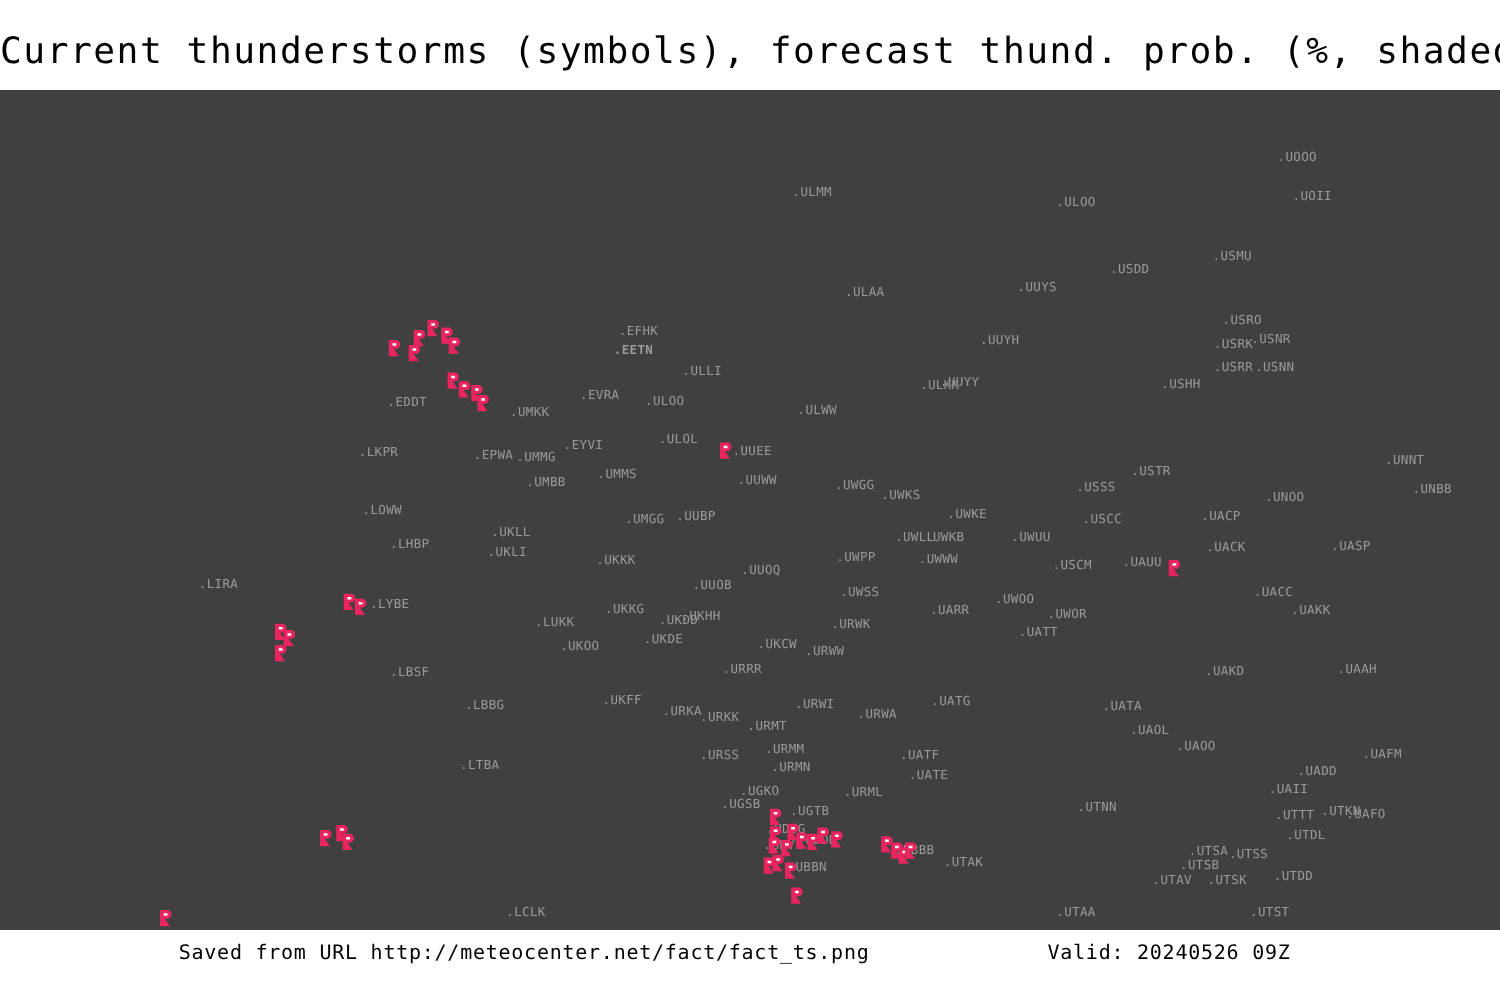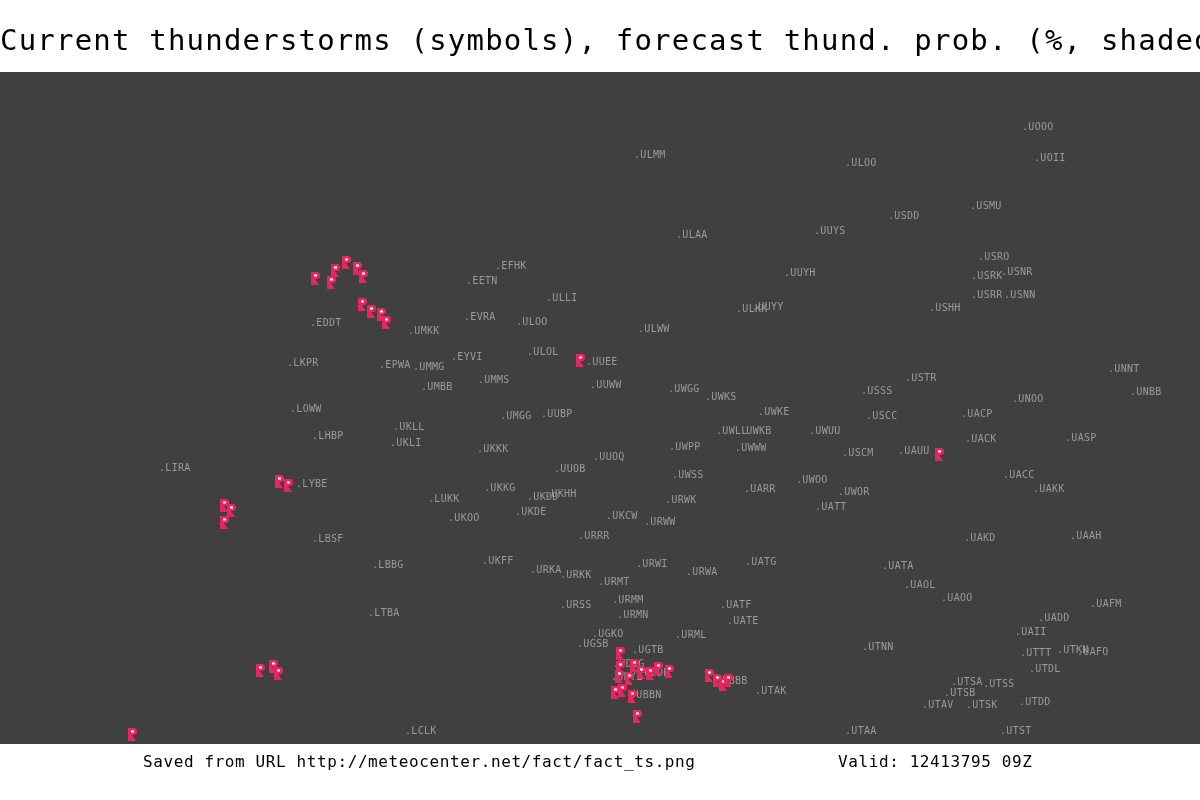--- a/index.html
+++ b/index.html
@@ -127,21 +127,21 @@
       <div class="station-label" style="left: 1034px; top: 81px;">.UOII</div>
       <div class="station-label" style="left: 888px; top: 139px;">.USDD</div>
       <div class="station-label" style="left: 970px; top: 129px;">.USMU</div>
       <div class="station-label" style="left: 676px; top: 158px;">.ULAA</div>
       <div class="station-label" style="left: 814px; top: 154px;">.UUYS</div>
       <div class="station-label" style="left: 978px; top: 180px;">.USRO</div>
       <div class="station-label" style="left: 495px; top: 189px;">.EFHK</div>
       <div class="station-label" style="left: 784px; top: 196px;">.UUYH</div>
       <div class="station-label" style="left: 971px; top: 199px;">.USRK</div>
       <div class="station-label" style="left: 1001px; top: 195px;">.USNR</div>
-      <div class="station-label" style="left: 466px; top: 204px;">.EETN</div>
+      <div class="station-label" style="left: 491px; top: 204px; font-weight: bold;">.EETN</div>
       <div class="station-label" style="left: 546px; top: 221px;">.ULLI</div>
       <div class="station-label" style="left: 712px; top: 232px; margin-left: 24px;">.ULKK</div>
       <div class="station-label" style="left: 752px; top: 230px;">.UUYY</div>
       <div class="station-label" style="left: 971px; top: 218px;">.USRR</div>
       <div class="station-label" style="left: 1004px; top: 218px;">.USNN</div>
       <div class="station-label" style="left: 929px; top: 231px;">.USHH</div>
       <div class="station-label" style="left: 310px; top: 246px;">.EDDT</div>
       <div class="station-label" style="left: 408px; top: 254px;">.UMKK</div>
       <div class="station-label" style="left: 464px; top: 240px;">.EVRA</div>
       <div class="station-label" style="left: 516px; top: 245px;">.ULOO</div>
@@ -475,16 +475,16 @@
         <svg width="14" height="16" viewBox="0 0 14 16">
           <path d="M1 15 L1 2 L8 2 L10 4 L10 7 L8 9 L5 9 L9 15 Z" fill="#e8255f"></path>
           <path d="M4 4.5 L7 4.5 L7 6.5 L4 6.5 Z" fill="#ffffff"></path>
         </svg>
       </div>
     </div>
 
 
   <div id="footer">
     <div id="footer-source">Saved from URL http://meteocenter.net/fact/fact_ts.png</div>
-    <div id="footer-valid">Valid: 12413795 09Z</div>
+    <div id="footer-valid">Valid: 20240526 09Z</div>
   </div>
 
 </div>
 
 </body></html>

